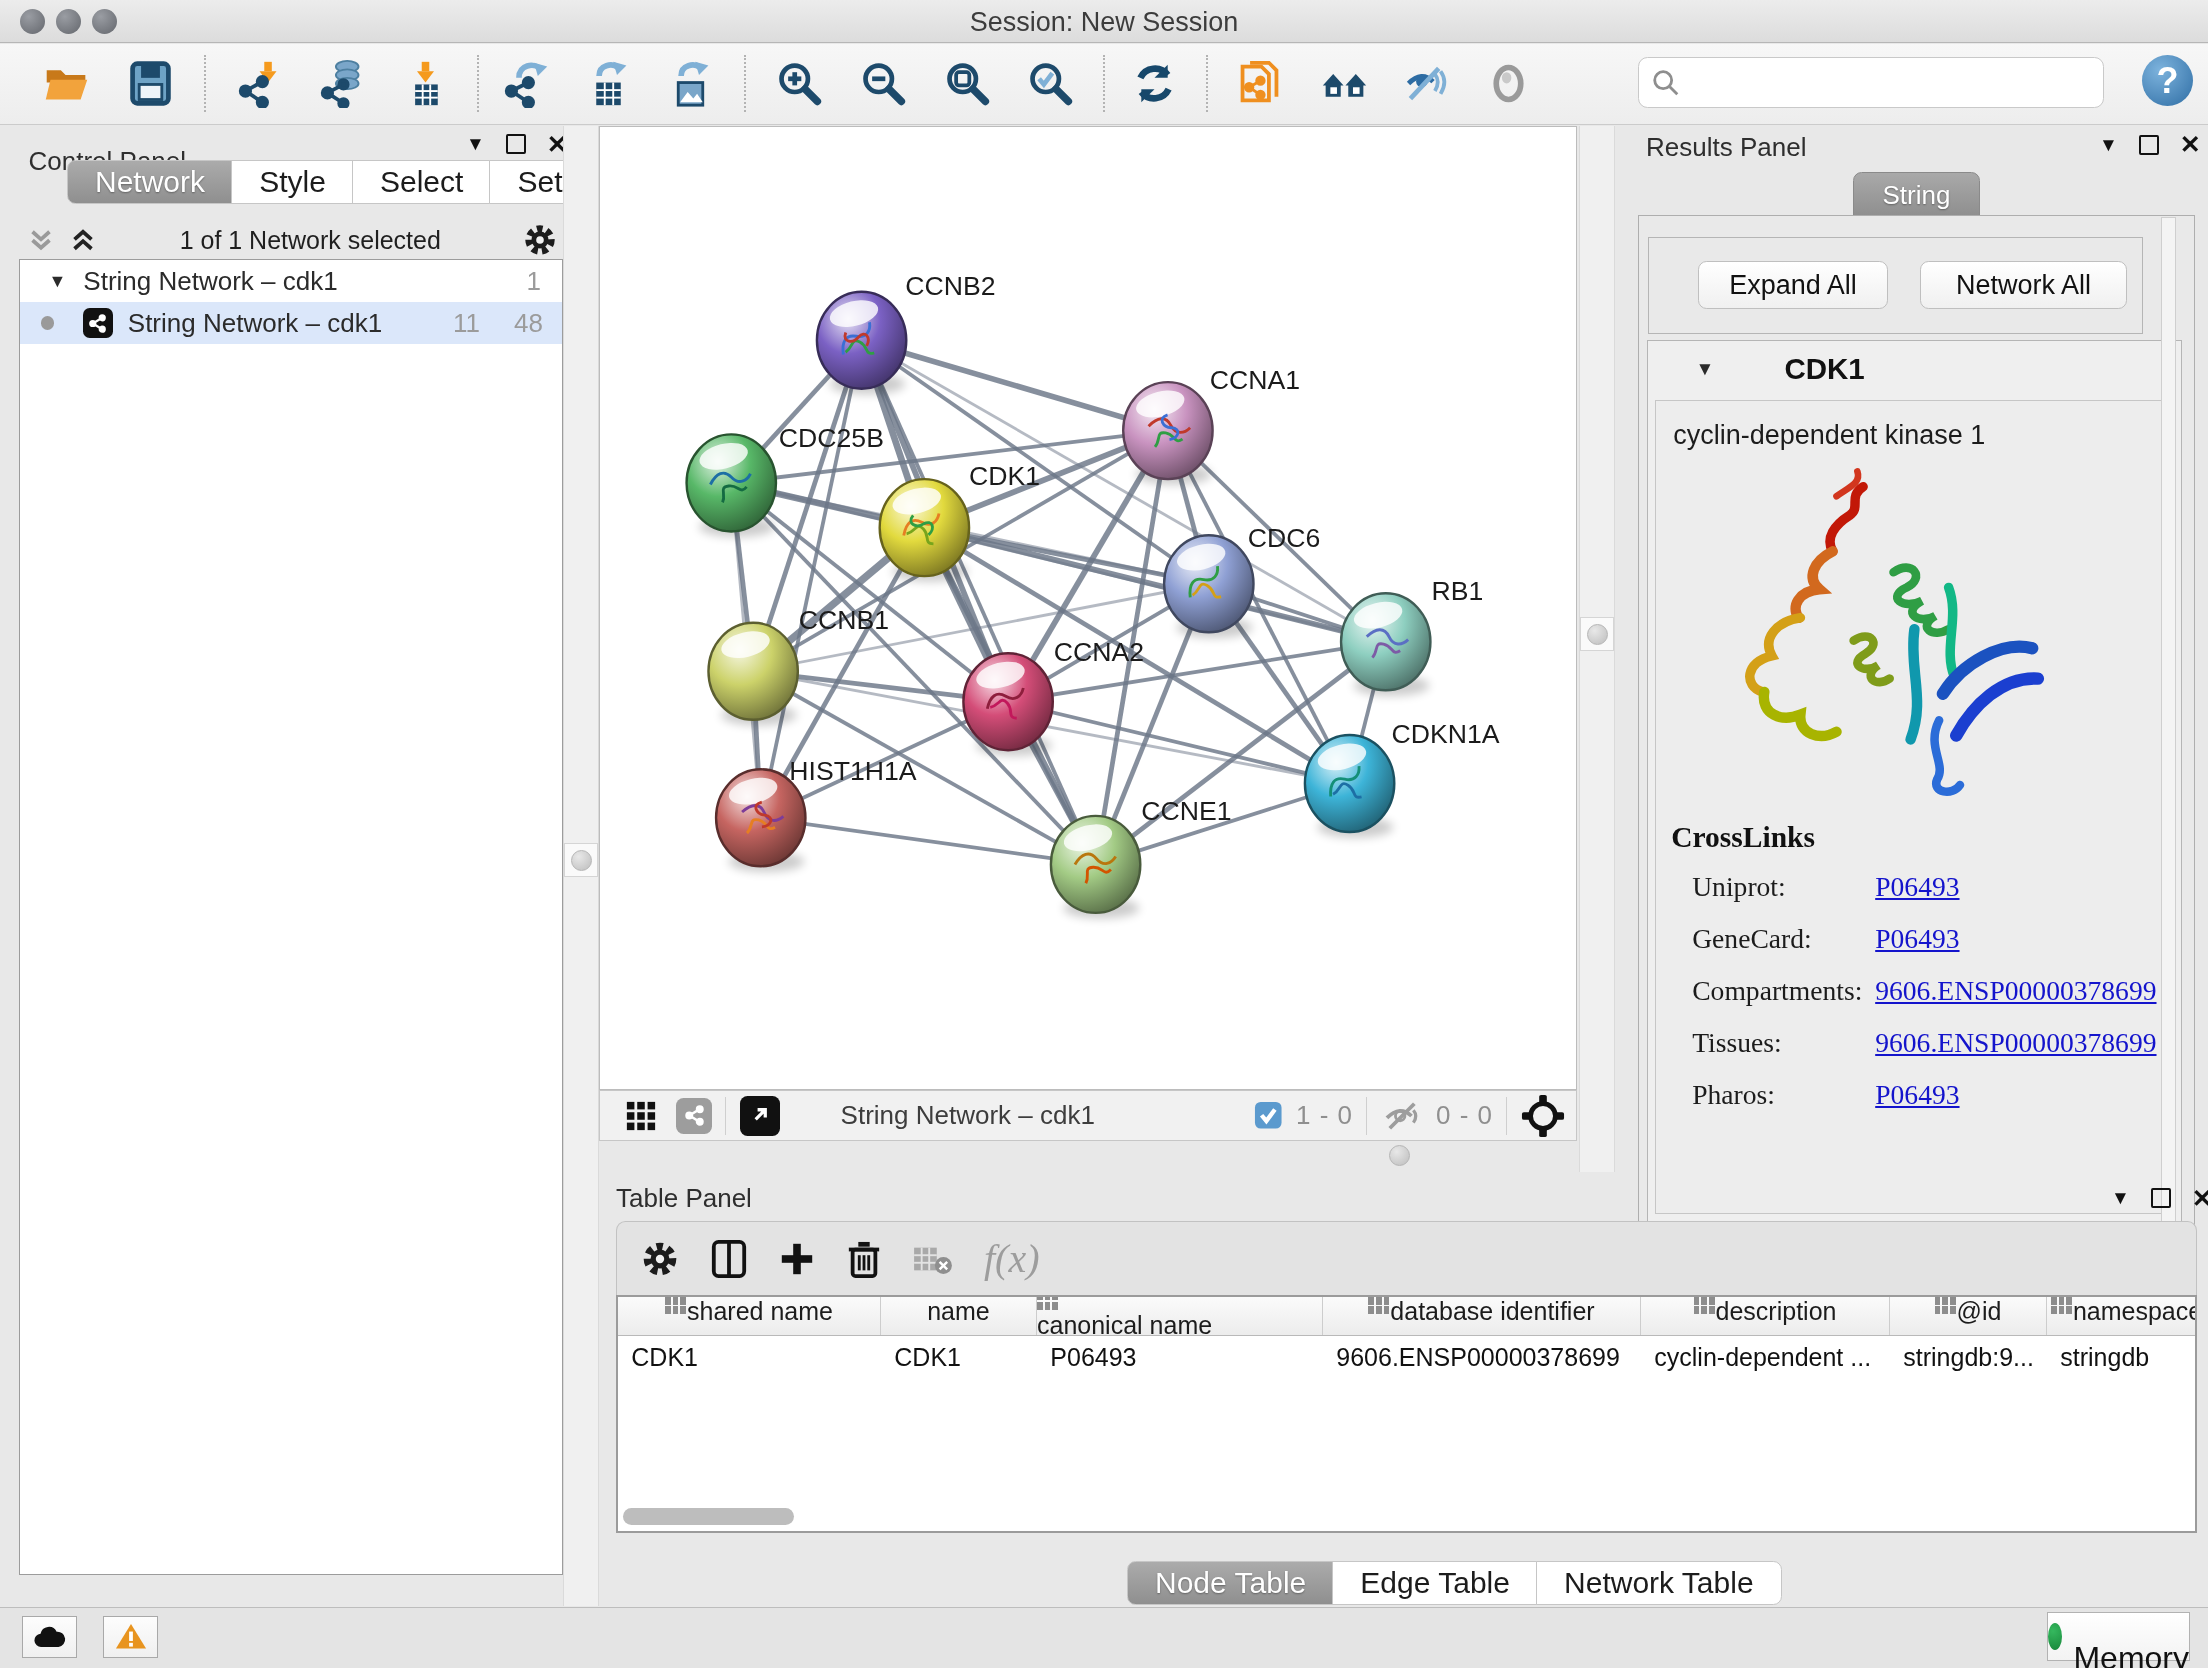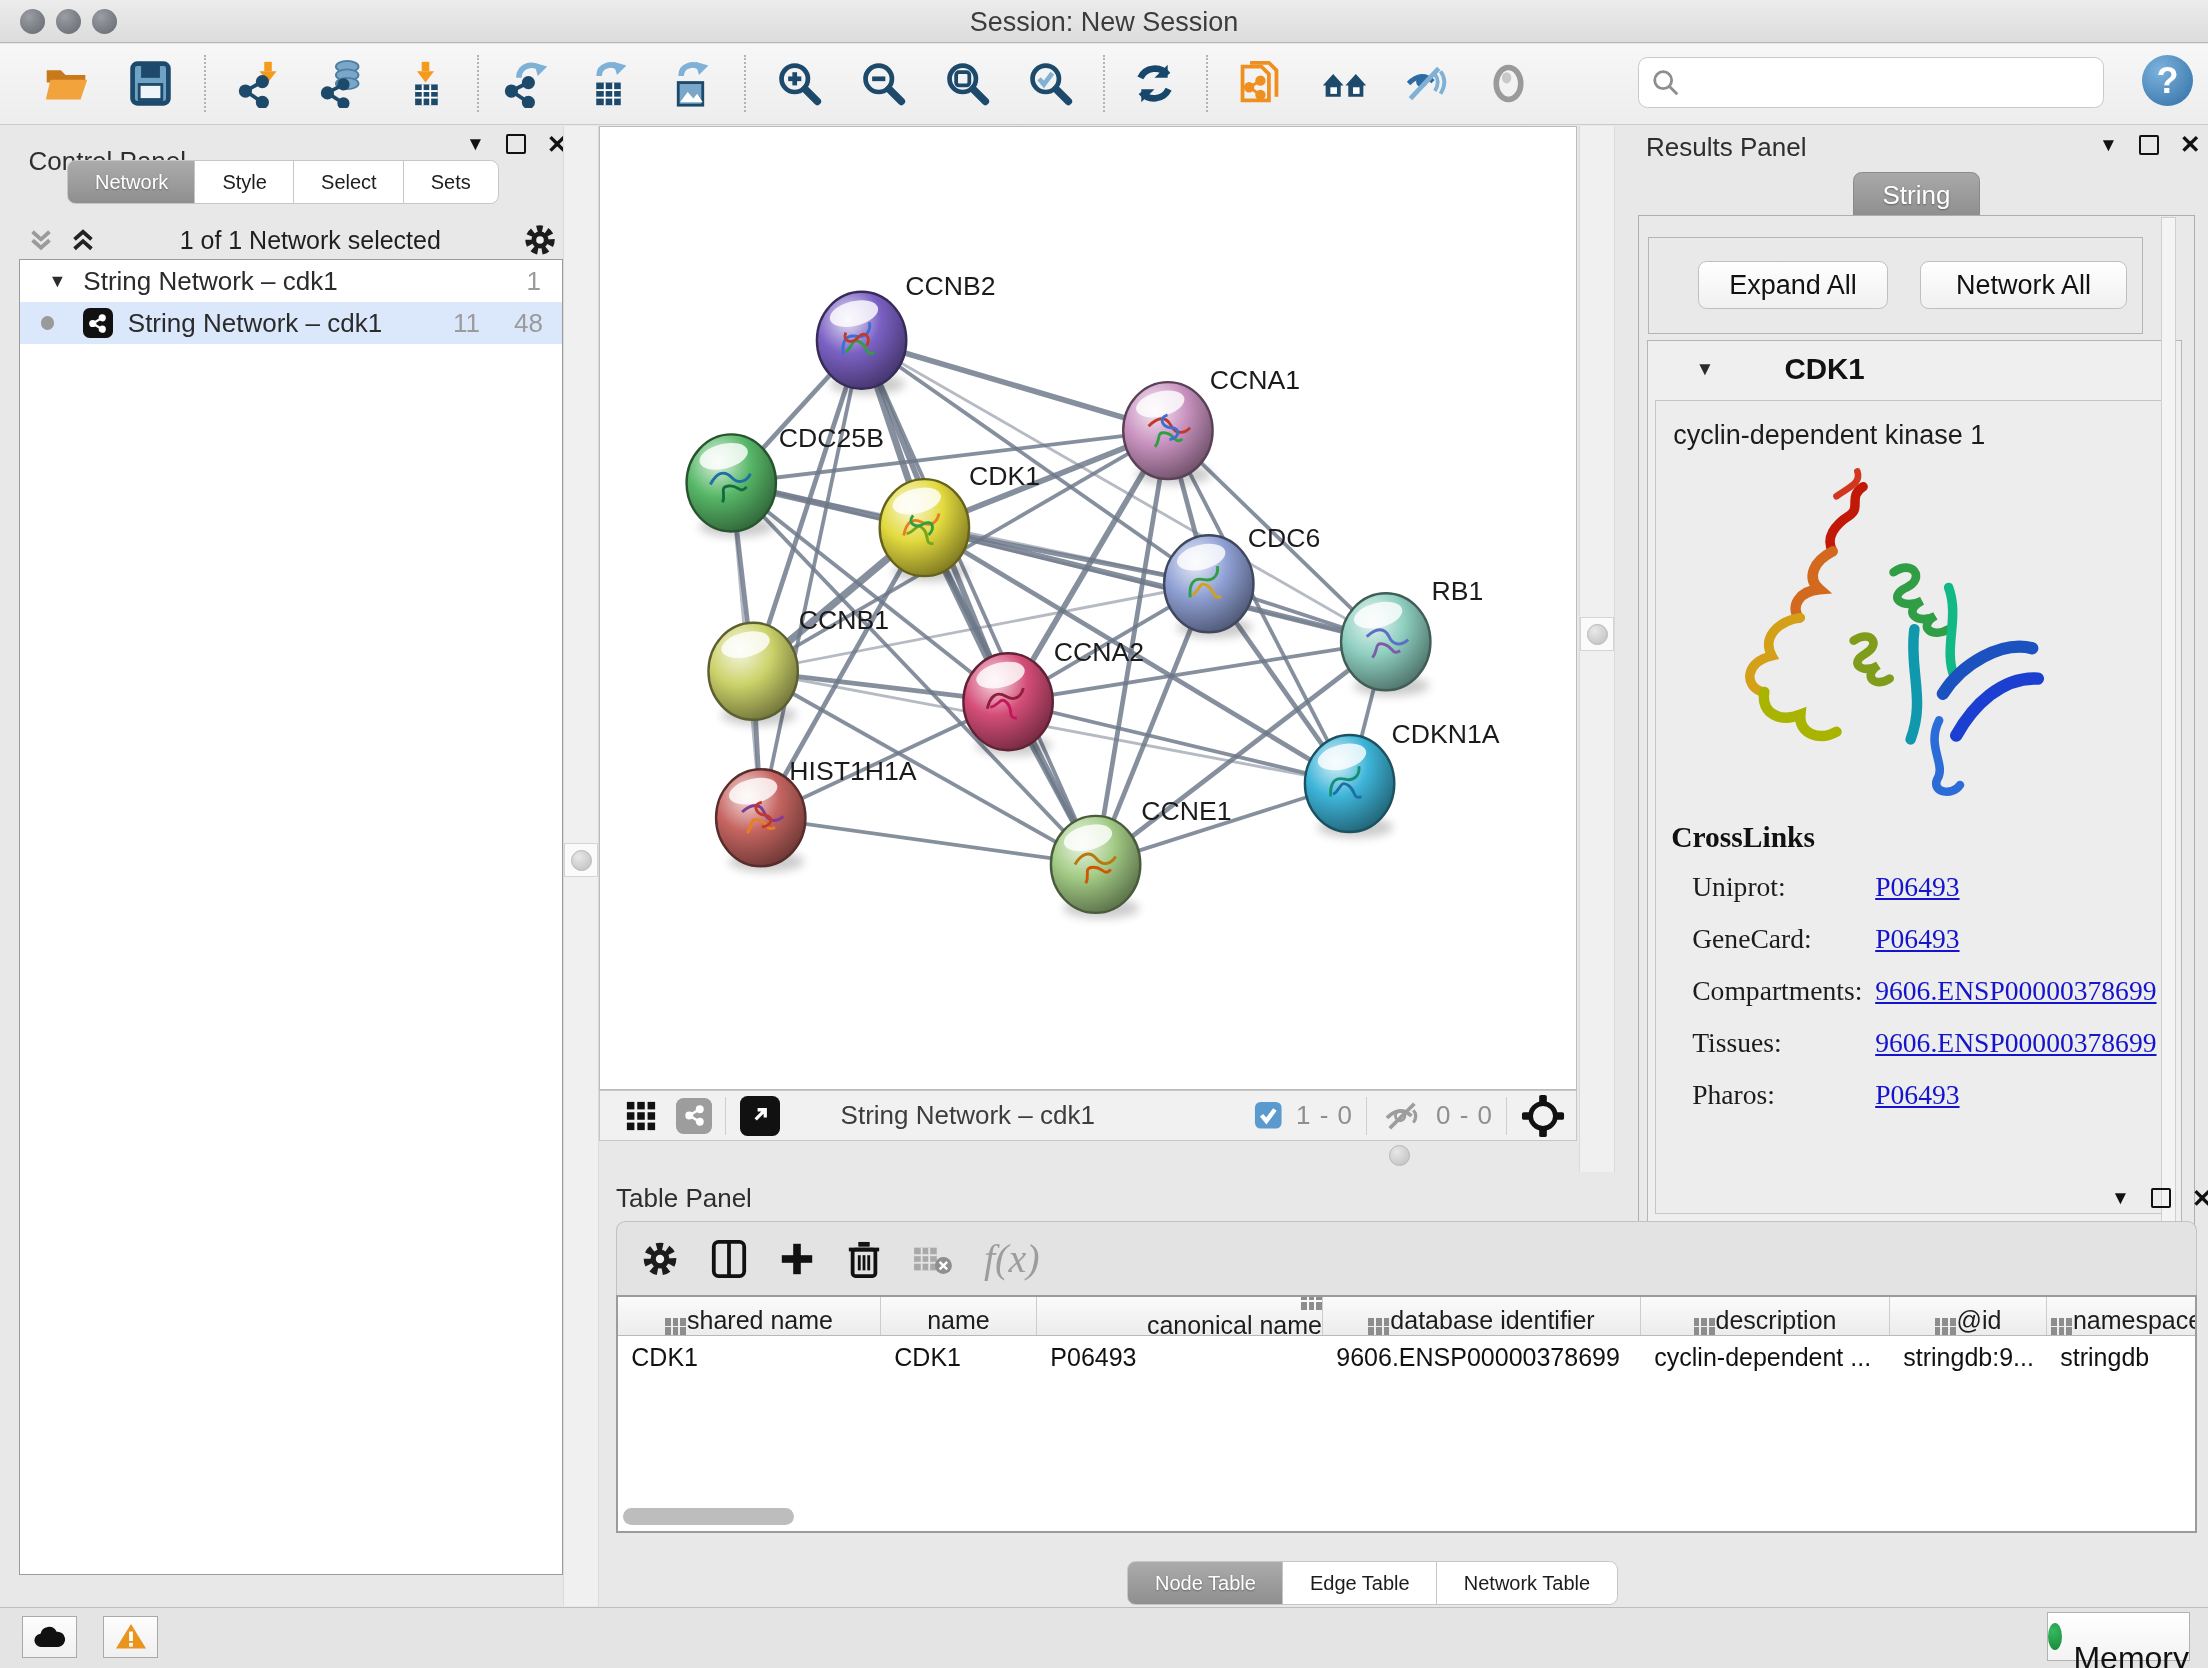--- a/index.html
+++ b/index.html
@@ -28,21 +28,21 @@
 
   
   .phead-title{font-size:26px;color:#2e2e2e;}
   .pc-group{display:flex;align-items:center;gap:21px;}
   .pc-tri{font-size:19px;color:#111;}
   .pc-sq{width:16px;height:16px;border:2.9px solid #111;border-radius:1.9px;}
   .pc-x{font-size:25px;font-weight:bold;color:#111;line-height:19px;}
 
   
   .tabstrip{display:flex;}
-  .tab{height:42px;line-height:42px;padding:0 27px;font-size:20px;background:#fff;
+  .tab{height:42px;line-height:42px;padding:0 27px;font-size:30px;background:#fff;
     border:1.9px solid #c6c6c6;margin-left:-1.9px;color:#1c1c1c;white-space:nowrap;}
   .tab:first-child{border-radius:8.6px 0 0 8.6px;margin-left:0;}
   .tab:last-child{border-radius:0 8.6px 8.6px 0;}
   .tab.active{background:linear-gradient(#ababab,#8f8f8f);color:#fff;
     text-shadow:0 1px 1.9px rgba(0,0,0,.35);}
 
   
   #cp-tabs{left:67px;top:160px;}
   #cp-toolrow{left:25px;top:221px;width:533px;height:38px;display:flex;align-items:center;}
   #cp-selstat{flex:1;text-align:center;font-size:25px;color:#1f1f1f;}
@@ -97,21 +97,21 @@
 
   
   #tp-title{left:616px;top:1183px;}
   #tp-toolbar{left:616px;top:1221px;width:1581px;height:74px;background:#e3e3e3;
     border:1.9px solid #c2c2c2;border-bottom:none;border-radius:9.5px 9.5px 0 0;
     box-sizing:border-box;display:flex;align-items:center;gap:30px;padding-left:23px;}
   #tp-table{left:616px;top:1295px;width:1581px;height:238px;border:2.9px solid #9b9b9b;
     box-sizing:border-box;background:#fff;}
   #tbl-head{display:flex;height:38px;background:linear-gradient(#fbfbfb,#ececec);
     border-bottom:1.9px solid #b9b9b9;overflow:hidden;}
-  .th{display:flex;align-items:flex-end;font-size:25px;color:#1c1c1c;
+  .th{display:flex;align-items:flex-start;font-size:25px;color:#1c1c1c;
     border-right:1.9px solid #cdcdcd;box-sizing:border-box;flex:none;justify-content:center;gap:1px;overflow:hidden;}
   .colicon{width:21px;height:17px;flex:none;display:grid;
     grid-template-columns:1fr 1fr 1fr;gap:1.9px;}
   .colicon span{background:#8d8d8d;}
   #tbl-row{display:flex;height:42px;align-items:center;overflow:hidden;}
   .td{font-size:25px;color:#111;padding-left:13.3px;box-sizing:border-box;flex:none;
     white-space:nowrap;overflow:hidden;}
   #tp-hscroll{left:623px;top:1508px;width:171px;height:17px;border-radius:8.6px;background:#bdbdbd;}
   #tp-tabs{left:1127px;top:1561px;align-items:flex-end;}
 

